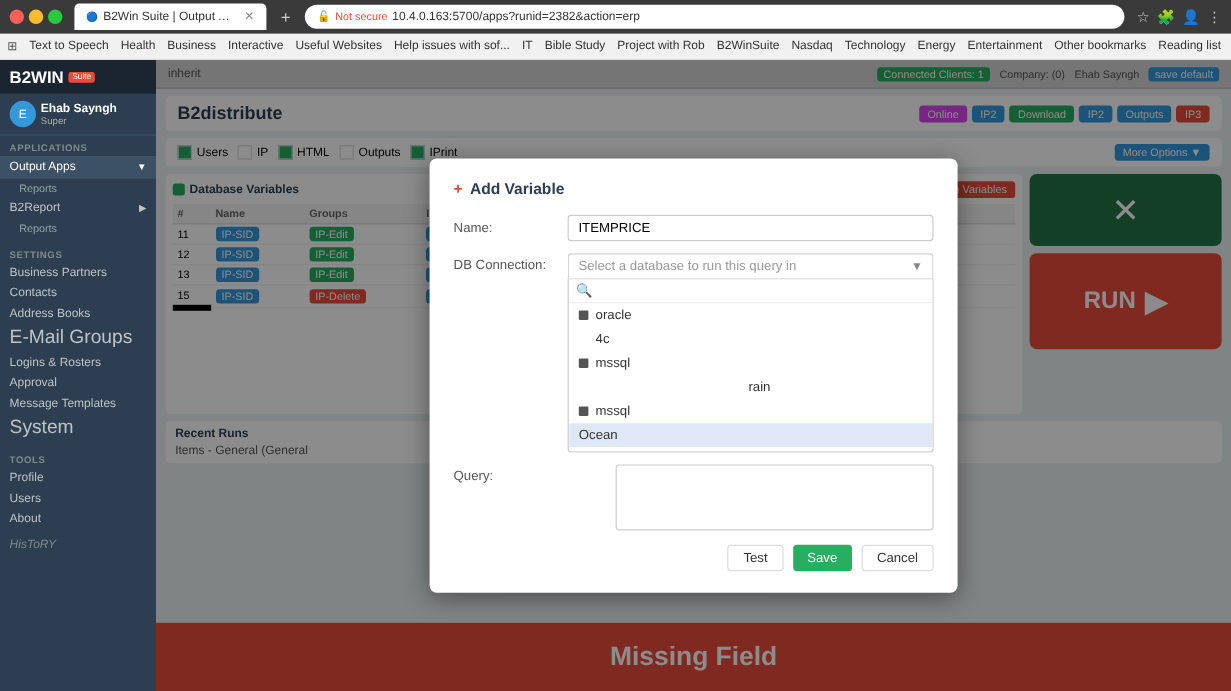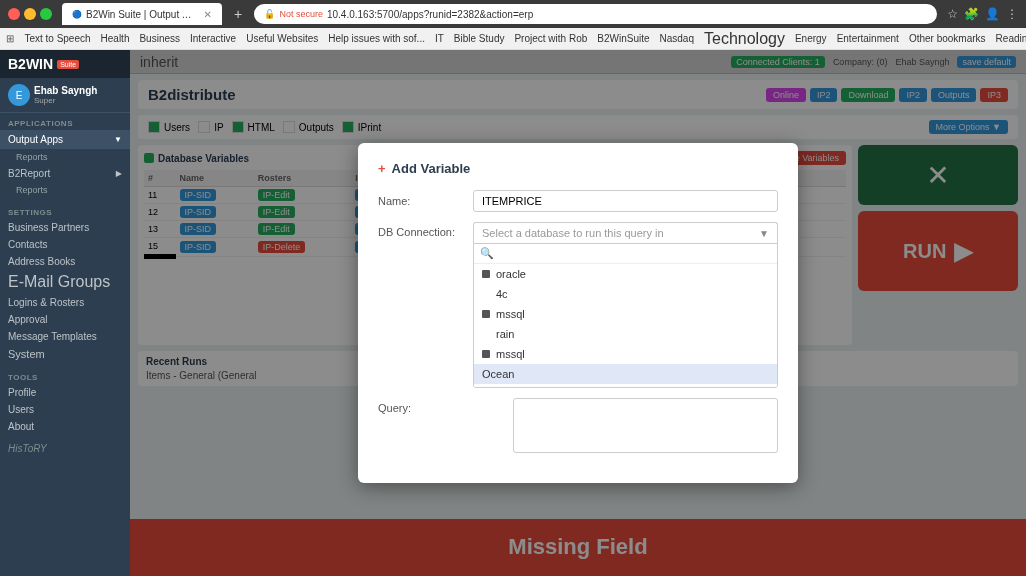--- a/index.html
+++ b/index.html
@@ -43,21 +43,21 @@
   <span style="font-size:10px; color:#333; white-space:nowrap; cursor:pointer;">Health</span>
   <span style="font-size:10px; color:#333; white-space:nowrap; cursor:pointer;">Business</span>
   <span style="font-size:10px; color:#333; white-space:nowrap; cursor:pointer;">Interactive</span>
   <span style="font-size:10px; color:#333; white-space:nowrap; cursor:pointer;">Useful Websites</span>
   <span style="font-size:10px; color:#333; white-space:nowrap; cursor:pointer;">Help issues with sof...</span>
   <span style="font-size:10px; color:#333; white-space:nowrap; cursor:pointer;">IT</span>
   <span style="font-size:10px; color:#333; white-space:nowrap; cursor:pointer;">Bible Study</span>
   <span style="font-size:10px; color:#333; white-space:nowrap; cursor:pointer;">Project with Rob</span>
   <span style="font-size:10px; color:#333; white-space:nowrap; cursor:pointer;">B2WinSuite</span>
   <span style="font-size:10px; color:#333; white-space:nowrap; cursor:pointer;">Nasdaq</span>
-  <span style="font-size:16px; color:#333; white-space:nowrap; cursor:pointer;text-align:right;">Technology</span>
+  <span style="font-size:10px; color:#333; white-space:nowrap; cursor:pointer;text-align:right;">Technology</span>
   <span style="font-size:10px; color:#333; white-space:nowrap; cursor:pointer;">Energy</span>
   <span style="font-size:10px; color:#333; white-space:nowrap; cursor:pointer;">Entertainment</span>
   <span style="font-size:10px; color:#333; white-space:nowrap; cursor:pointer;">Other bookmarks</span>
   <span style="font-size:10px; color:#333; white-space:nowrap; cursor:pointer;">Reading list</span>
 </div>
 
 <div style="display:flex; height:526px; position:relative;">
 
   <div style="width:130px; background:#2c3e50; color:#fff; display:flex; flex-direction:column; flex-shrink:0; overflow:hidden;">
 
@@ -87,34 +87,34 @@
     <div style="padding:3px 8px 3px 16px; font-size:9px; color:#95a5a6; cursor:pointer;">Reports</div>
 
     <div style="padding:6px 8px 2px; font-size:8px; color:#7f8c8d; font-weight:bold; letter-spacing:0.5px; margin-top:4px;">SETTINGS</div>
     <div style="padding:3px 8px; font-size:10px; color:#bdc3c7; cursor:pointer;">Business Partners</div>
     <div style="padding:3px 8px; font-size:10px; color:#bdc3c7; cursor:pointer;">Contacts</div>
     <div style="padding:3px 8px; font-size:10px; color:#bdc3c7; cursor:pointer;">Address Books</div>
     <div style="padding:3px 8px; font-size:16px; color:#bdc3c7; cursor:pointer;">E-Mail Groups</div>
     <div style="padding:3px 8px; font-size:10px; color:#bdc3c7; cursor:pointer;">Logins &amp; Rosters</div>
     <div style="padding:3px 8px; font-size:10px; color:#bdc3c7; cursor:pointer;">Approval</div>
     <div style="padding:3px 8px; font-size:10px; color:#bdc3c7; cursor:pointer;">Message Templates</div>
-    <div style="padding:3px 8px; font-size:11px; color:#bdc3c7; cursor:pointer;">System</div>
+    <div style="padding:3px 8px; font-size:16px; color:#bdc3c7; cursor:pointer;">System</div>
 
     <div style="padding:6px 8px 2px; font-size:8px; color:#7f8c8d; font-weight:bold; letter-spacing:0.5px; margin-top:4px;">TOOLS</div>
     <div style="padding:3px 8px; font-size:10px; color:#bdc3c7; cursor:pointer;">Profile</div>
     <div style="padding:3px 8px; font-size:10px; color:#bdc3c7; cursor:pointer;">Users</div>
     <div style="padding:3px 8px; font-size:10px; color:#bdc3c7; cursor:pointer;">About</div>
 
     <div style="padding:8px 12px 0 8px; font-size:10px; color:#7f8c8d; font-style:italic;">HisToRY</div>
   </div>
 
   <div style="flex:1; background:#ecf0f1; position:relative; overflow:hidden;">
 
     <div style="background:#d5d5d5; padding:4px 10px; display:flex; align-items:center; justify-content:space-between; border-bottom:1px solid #bbb; height:24px;">
-      <div style="font-size:14px; color:#555;">inherit</div>
+      <div style="font-size:10px; color:#555;">inherit</div>
       <div style="display:flex; gap:8px; align-items:center;">
         <span style="background:#27ae60; color:#fff; padding:1px 5px; border-radius:3px; font-size:9px;">Connected Clients: 1</span>
         <span style="font-size:9px; color:#555;">Company: (0)</span>
         <span style="font-size:9px; color:#555;">Ehab Sayngh</span>
         <span style="background:#3498db; color:#fff; padding:1px 5px; border-radius:3px; font-size:9px; cursor:pointer;">save default</span>
       </div>
     </div>
 
     <div style="padding:6px 8px; height:calc(526px - 24px); overflow:hidden; position:relative;">
 
@@ -162,21 +162,21 @@
               <span style="width:10px; height:10px; background:#27ae60; display:inline-block; border-radius:2px;"></span>
               <span>Database Variables</span>
             </span>
             <button style="background:#e74c3c; color:#fff; border:none; padding:2px 7px; border-radius:3px; font-size:9px; cursor:pointer;">1 Create Database Variables</button>
           </div>
           <table style="width:100%; border-collapse:collapse; font-size:9px;">
             <thead>
               <tr>
                 <th style="background:#f5f5f5; padding:3px 4px; text-align:left; border-bottom:1px solid #ddd; color:#666;">#</th>
                 <th style="background:#f5f5f5; padding:3px 4px; text-align:left; border-bottom:1px solid #ddd; color:#666;">Name</th>
-                <th style="background:#f5f5f5; padding:3px 4px; text-align:left; border-bottom:1px solid #ddd; color:#666;">Rosters</th>
+                <th style="background:#f5f5f5; padding:3px 4px; text-align:left; border-bottom:1px solid #ddd; color:#666;">Groups</th>
                 <th style="background:#f5f5f5; padding:3px 4px; text-align:left; border-bottom:1px solid #ddd; color:#666;">IP-SID</th>
                 <th style="background:#f5f5f5; padding:3px 4px; text-align:left; border-bottom:1px solid #ddd; color:#666;">Updated:</th>
                 <th style="background:#f5f5f5; padding:3px 4px; text-align:left; border-bottom:1px solid #ddd; color:#666;">Creator</th>
               </tr>
             </thead>
             <tbody id="variables-tbody">
             <tr>
       <td style="padding:3px 4px; border-bottom:1px solid #f0f0f0;">11</td>
       <td style="padding:3px 4px; border-bottom:1px solid #f0f0f0;"><span style="background:#3498db; color:#fff; padding:1px 5px; border-radius:3px; font-size:9px;">IP-SID</span></td>
       <td style="padding:3px 4px; border-bottom:1px solid #f0f0f0;"><span style="background:#27ae60; color:#fff; padding:1px 5px; border-radius:3px; font-size:9px;">IP-Edit</span></td>
@@ -259,21 +259,21 @@
                 <span style="width:8px; height:8px; background:#555; border-radius:1px; flex-shrink:0;"></span>
                 <span>oracle</span>
               </div>
               <div style="padding:4px 8px; font-size:11px; cursor:pointer; display:flex; align-items:center; gap:6px; color:#333;">
                 <span style="margin-left:14px;">4c</span>
               </div>
               <div style="padding:4px 8px; font-size:11px; cursor:pointer; display:flex; align-items:center; gap:6px; color:#333;">
                 <span style="width:8px; height:8px; background:#555; border-radius:1px; flex-shrink:0;"></span>
                 <span>mssql</span>
               </div>
-              <div style="padding:4px 8px; font-size:11px; cursor:pointer; display:flex; align-items:center; gap:6px; color:#333;">
+              <div style="padding:4px 8px; font-size:11px; cursor:pointer; display:flex; align-items:center; gap:6px; color:#333;justify-content:center;">
                 <span style="margin-left:14px;">rain</span>
               </div>
               <div style="padding:4px 8px; font-size:11px; cursor:pointer; display:flex; align-items:center; gap:6px; color:#333;">
                 <span style="width:8px; height:8px; background:#555; border-radius:1px; flex-shrink:0;"></span>
                 <span>mssql</span>
               </div>
               <div style="padding:4px 8px; font-size:11px; cursor:pointer; display:flex; align-items:center; gap:6px; background:#e0e8f8; color:#333;">
                 <span style="margin-left:0;">Ocean</span>
               </div>
               <div style="padding:4px 8px; font-size:11px; cursor:pointer; display:flex; align-items:center; gap:6px; color:#333;">
@@ -283,20 +283,25 @@
 
             </div>
           </div>
         </div>
 
         <div style="display:flex; align-items:flex-start; margin-bottom:12px;gap:40px;">
           <label style="width:95px; font-size:11px; color:#555; padding-top:4px;">Query:</label>
           <textarea style="flex: 1 1 0%; border: 1px solid rgb(204, 204, 204); border-radius: 3px; padding: 4px 8px; font-size: 11px; height: 55px; resize: none;"></textarea>
         </div>
 
+        <div style="display:flex; justify-content:flex-end; gap:8px;">
+          <button style="background:#fff; border:1px solid #ddd; padding:4px 12px; border-radius:3px; font-size:11px; cursor:pointer; color:#333;">Test</button>
+          <button style="background:#27ae60; color:#fff; border:none; padding:4px 12px; border-radius:3px; font-size:11px; cursor:pointer;">Save</button>
+          <button style="background:#fff; border:1px solid #ddd; padding:4px 12px; border-radius:3px; font-size:11px; cursor:pointer; color:#333;">Cancel</button>
+        </div>
       </div>
     </div>
 
     <div style="position:absolute; bottom:0; left:0; right:0; background:#e74c3c; padding:14px 20px; text-align:center; z-index:50;">
       <div style="font-size:22px; font-weight:bold; color:#fff; line-height:1.3;">Missing Field</div>
     </div>
 
   </div>
 </div>
 

